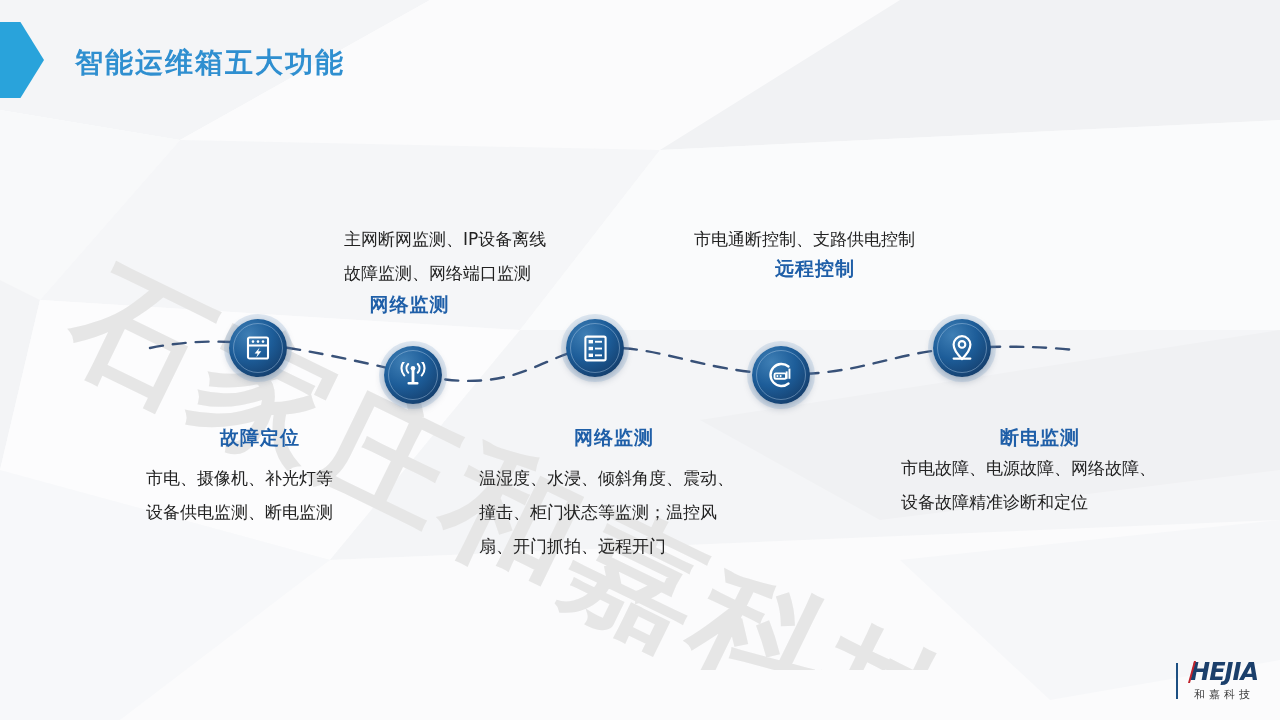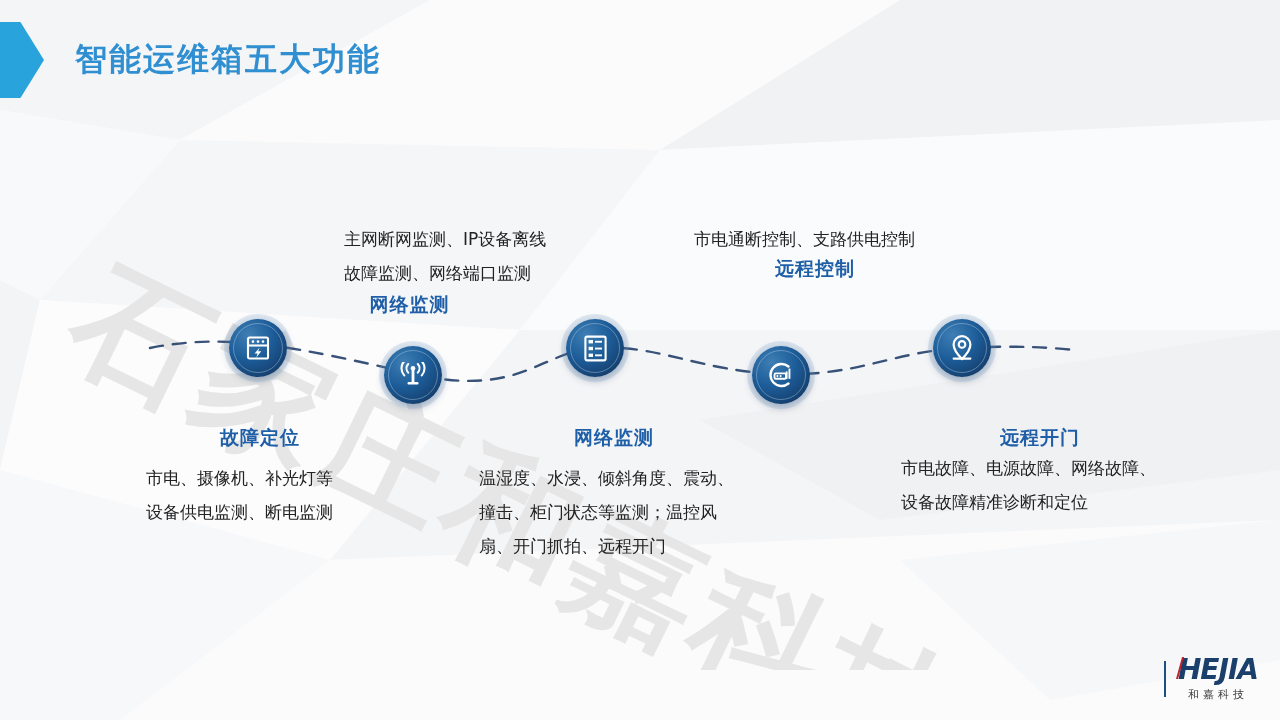--- a/index.html
+++ b/index.html
@@ -38,22 +38,22 @@
   
   .header { position:absolute; left:0; top:0; z-index:5; }
   .header-arrow {
     position:absolute; left:-18px; top:22px;
     width:62px; height:76px;
     background:#29a3db;
     border-radius:10px 14px 14px 10px;
     clip-path:polygon(0% 0%, 62% 0%, 100% 50%, 62% 100%, 0% 100%);
   }
   .page-title {
-    position:absolute; left:75px; top:38px;
-    font-size:32px;
+    position:absolute; left:75px; top:44px;
+    font-size:28px;
     font-weight:700;
     color:#2f8fd0;
     letter-spacing:2px;
     white-space:nowrap;
     font-family:"DejaVu Sans","Liberation Sans",sans-serif;
   }
 
   
   .diagram { position:absolute; inset:0; z-index:4; }
   .wave-svg { position:absolute; left:0; top:0; }
@@ -90,21 +90,21 @@
     color:#222;
     font-family:"DejaVu Sans","Liberation Sans",sans-serif;
   }
   .blk-body div { white-space:nowrap; }
   .center-t { text-align:center; }
 
   
   .logo { position:absolute; right:22px; bottom:18px; z-index:7; display:flex; align-items:center; }
   .logo-rule { width:2px; height:36px; background:#1c4f82; margin-right:12px; }
   .logo-stack { display:flex; flex-direction:column; align-items:center; }
-  .logo-mark { font-size:28px; font-weight:700; font-style:italic; color:#1b3f6b; letter-spacing:-1px;
+  .logo-mark { font-size:24px; font-weight:700; font-style:italic; color:#1b3f6b; letter-spacing:-1px;
                font-family:"DejaVu Sans","Liberation Sans",sans-serif; line-height:1; }
   .logo-sub { font-size:11px; color:#3a3a3a; letter-spacing:4px; margin-top:3px;
               font-family:"DejaVu Sans","Liberation Sans",sans-serif; }
 </style>
 </head>
 <body>
 
 <svg id="bg" width="1280" height="720" viewBox="0 0 1280 720">
   <defs>
     <linearGradient id="g1" x1="0" y1="0" x2="1" y2="1">
@@ -224,21 +224,21 @@
 <div class="blk" style="left:479px; top:425px;">
   <div class="blk-title center-t" style="width:270px;">网络监测</div>
   <div class="blk-body" style="margin-top:10px;">
     <div>温湿度、水浸、倾斜角度、震动、</div>
     <div>撞击、柜门状态等监测；温控风</div>
     <div>扇、开门抓拍、远程开门</div>
   </div>
 </div>
 
 <div class="blk" style="left:901px; top:425px;">
-  <div class="blk-title center-t" style="width:278px;">远程开门</div>
+  <div class="blk-title center-t" style="width:278px;">断电监测</div>
   <div class="blk-body" style="margin-top:0;">
     <div>市电故障、电源故障、网络故障、</div>
     <div>设备故障精准诊断和定位</div>
   </div>
 </div>
 
 <div class="logo">
   <div class="logo-rule"></div>
   <div class="logo-stack">
     <div style="position:relative;">

